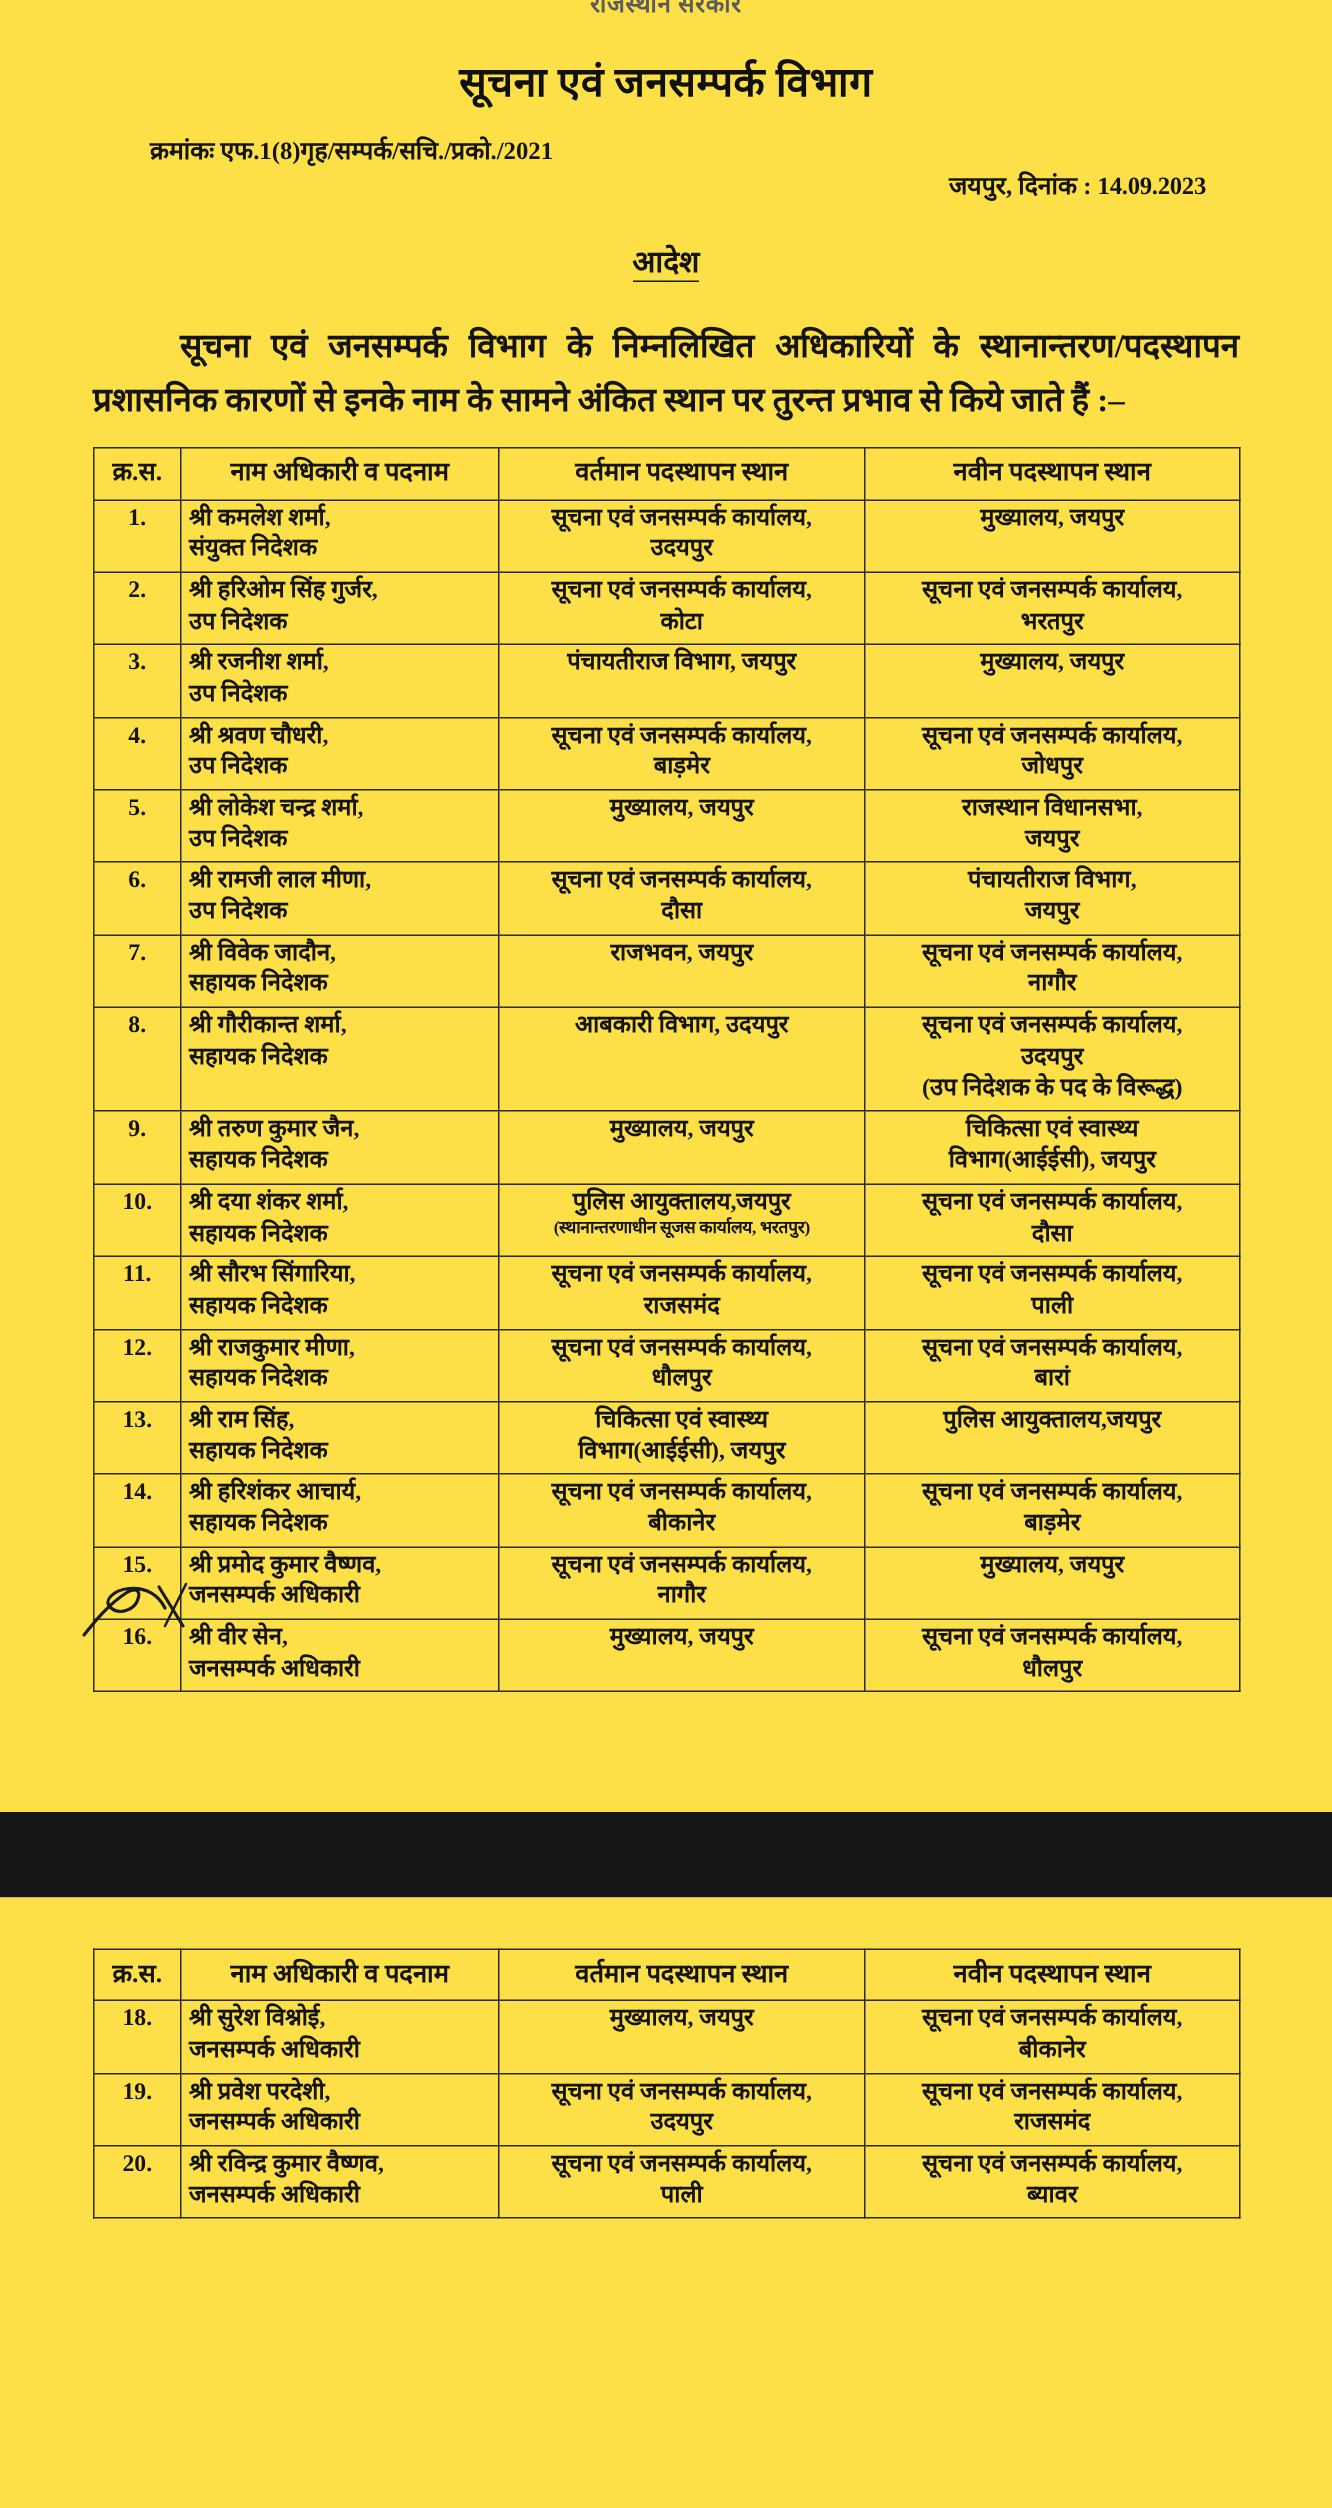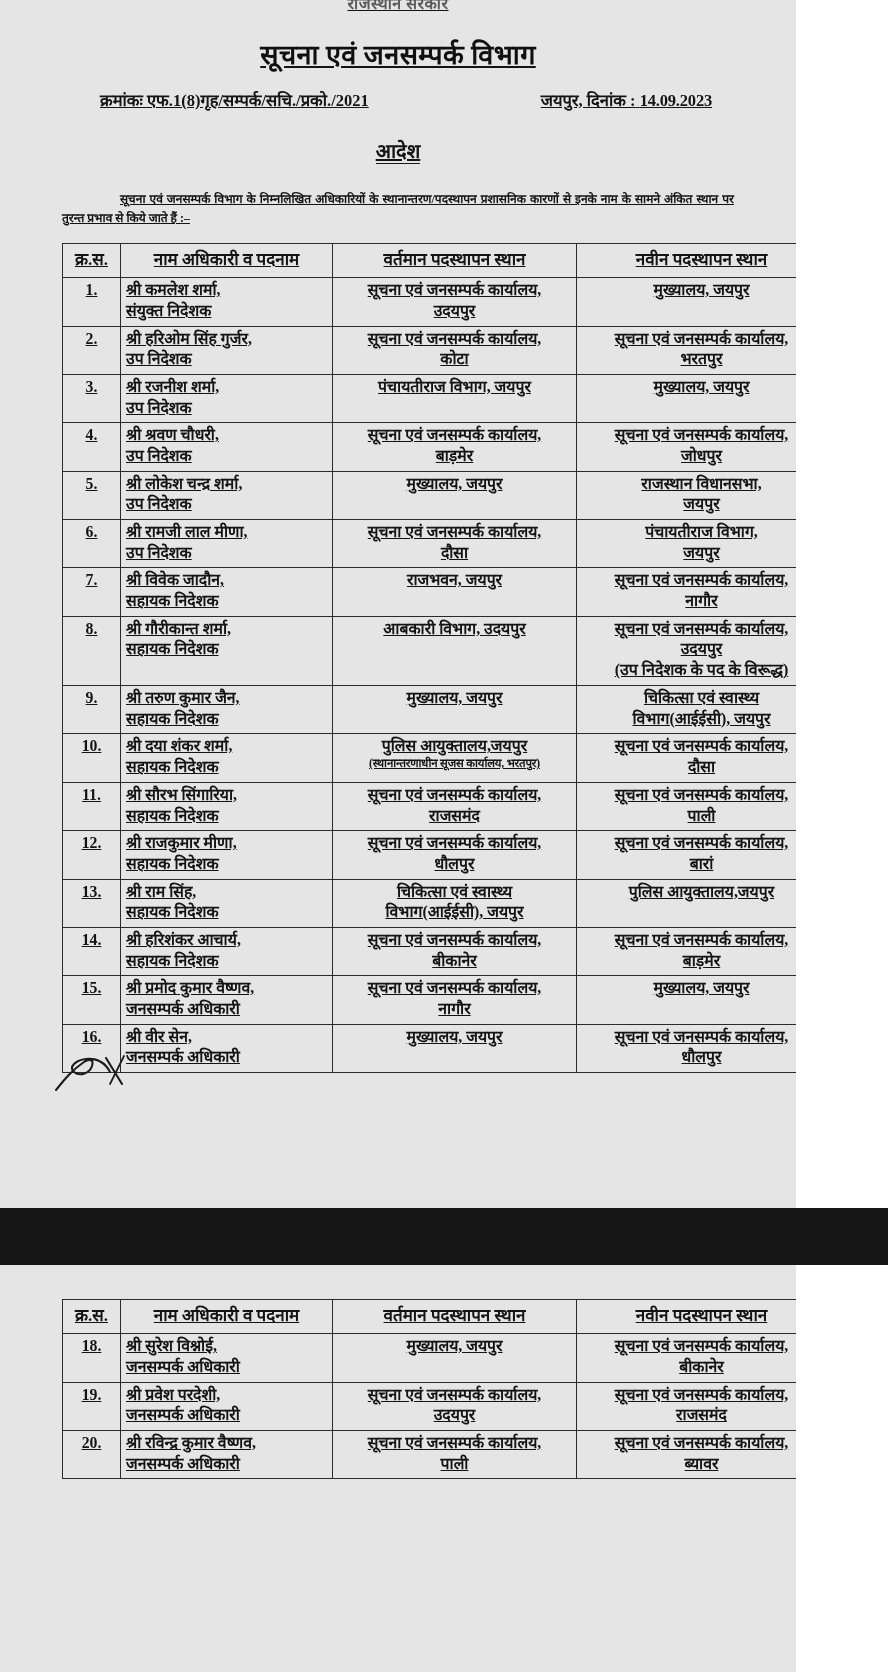--- a/index.html
+++ b/index.html
@@ -4,24 +4,23 @@
 <style>
   html,body{margin:0;padding:0;background:#ffffff;}
   body{
     width:888px;
     font-family:"Liberation Serif","DejaVu Serif",serif;
     color:#141414;
     -webkit-font-smoothing:antialiased;
   }
   .page{
     position:relative;
-    width:796px;
-    background:#e5e5e5;
+    width:888px;
+    background:#fde047;
     overflow:hidden;
-    text-decoration:underline;
   }
   .page-one{height:1208px;}
   .band{
     width:888px;height:57px;background:#161616;
   }
   .page-two{height:407px;}
 
   
   .govt-line{
     text-align:center;
@@ -42,38 +41,39 @@
     margin-top:24px;
     color:#101010;
   }
   .meta-row{
     display:flex;
     align-items:baseline;
     margin-top:16px;
     padding:0 60px 0 100px;
     font-size:16.5px;
     font-weight:600;
+    flex-direction:column;
   }
   .meta-left{flex:0 0 auto;}
   .meta-right{margin-left:auto;padding-right:24px;}
   .meta-right .date{font-weight:700;letter-spacing:-.2px;}
   .order-word{
     text-align:center;
     font-size:20px;
     font-weight:700;
     margin-top:26px;
   }
   .order-word span{
     border-bottom:1.6px solid #1a1a1a;
     padding-bottom:1px;
     margin-top:43px;
   }
   .intro{
     margin:26px 62px 0 62px;
-    font-size:12px;
+    font-size:22px;
     font-weight:600;
     line-height:1.62;
     text-align:justify;
     text-justify:inter-word;
   }
   .intro .indent{display:inline-block;width:58px;}
 
   
   .tbl-wrap{margin:14px 60px 0 62px;}
   table.order{

